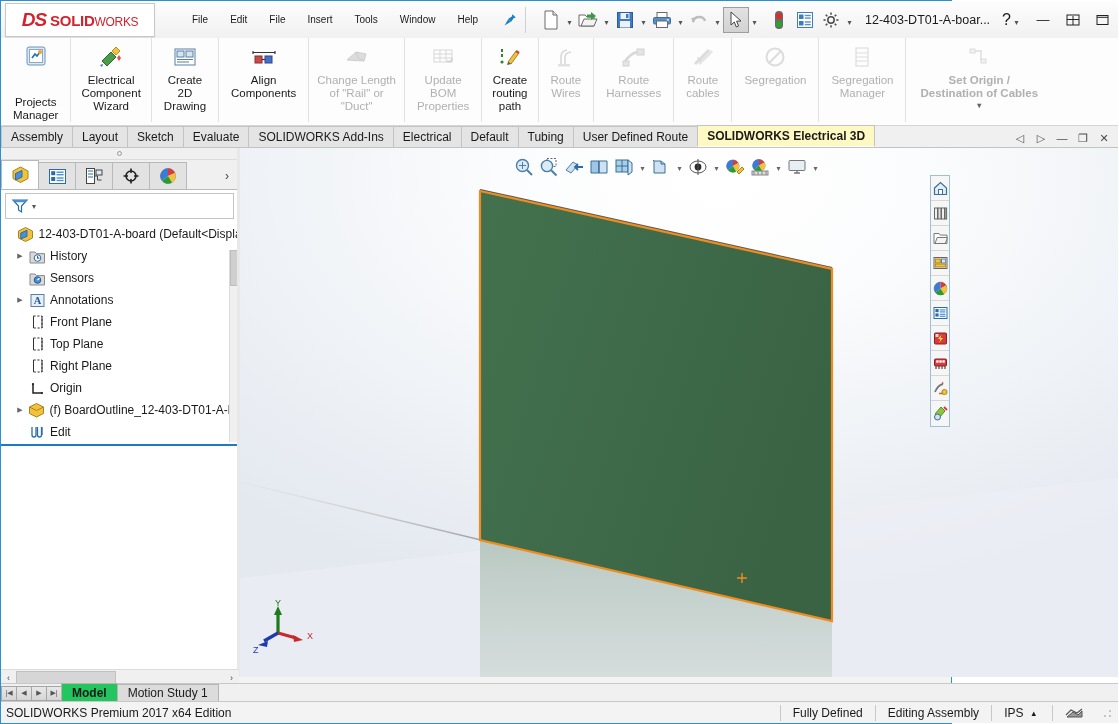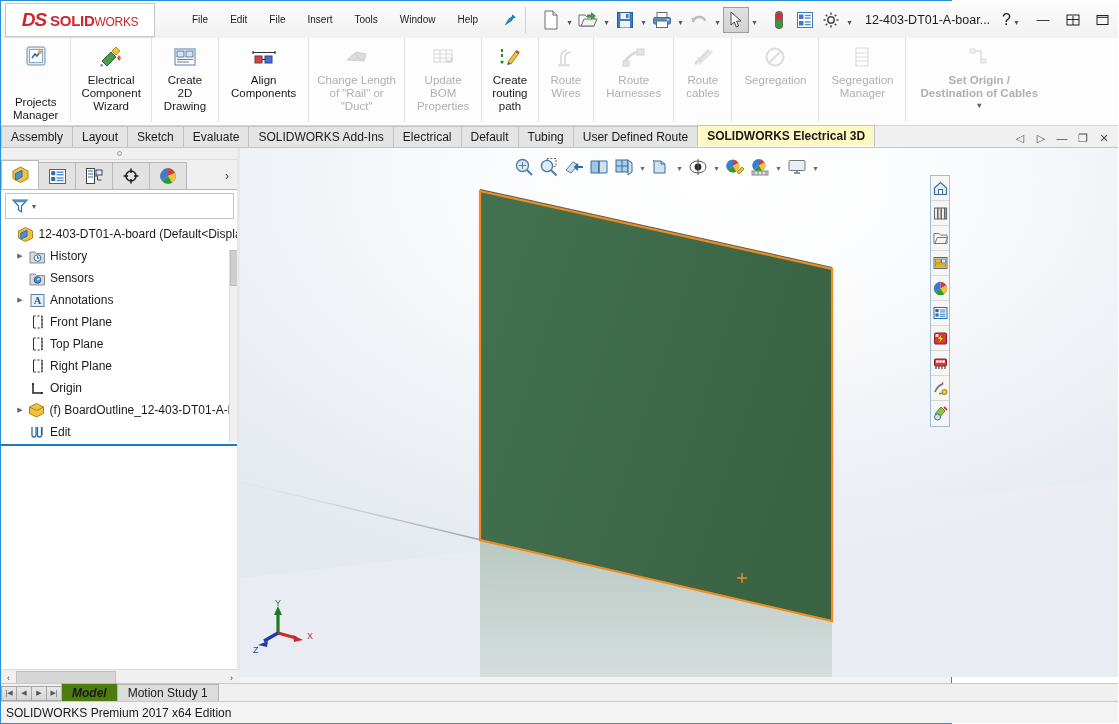--- a/index.html
+++ b/index.html
@@ -138,21 +138,21 @@
               background:#f0f0f0; display:flex; align-items:flex-end;
               border-top:1px solid #c8c8c8; }
   .navbtns { display:flex; align-items:center; height:16px; }
   .navb { width:16px; height:15px; border:1px solid #a6a6a6;
           background:linear-gradient(#e8e8e8,#d5d5d5); display:flex;
           align-items:center; justify-content:center; font-size:7px; color:#555;
           margin-right:-1px; cursor:default; }
   .stab { height:17px; padding:0 10px; display:flex; align-items:center;
           font-size:12px; border:1px solid #b5b5b5; border-bottom:none;
           background:#dcdcdc; margin-right:-1px; cursor:default; }
-  .stab.active { background:#4d7c0f; font-weight:bold; height:18px;font-style:italic; }
+  .stab.active { background:#22c55e; font-weight:bold; height:18px; }
 
   .statusbar { position:absolute; left:0; bottom:0; width:1117px; height:22px;
                background:#f3f3f3; border-top:1px solid #c8c8c8;
                display:flex; align-items:center; font-size:12px; }
   .sb-left { padding-left:5px;text-align:center; }
   .sb-right { margin-left:auto; display:flex; align-items:center; height:22px; }
   .sbcell { padding:0 12px; height:16px; display:flex; align-items:center;
             border-left:1px solid #c8c8c8; }
   .sbcell.noline { border-left:none; }
   .grip { width:14px; height:14px; margin:0 3px 0 6px; opacity:.5;
@@ -897,15 +897,28 @@
       <div class="navb">◀</div>
       <div class="navb">▶</div>
       <div class="navb">▶|</div>
     </div>
     <div class="stab active">Model</div>
     <div class="stab">Motion Study 1</div>
   </div>
 
   <div class="statusbar">
     <div class="sb-left">SOLIDWORKS Premium 2017 x64 Edition</div>
+    <div class="sb-right">
+      <div class="sbcell">Fully Defined</div>
+      <div class="sbcell">Editing Assembly</div>
+      <div class="sbcell" style="padding-right:4px;">IPS</div>
+      <div class="sbcell noline" style="padding:0 16px 0 4px;font-size:9px;">▴</div>
+      <div class="sbcell">
+        <svg width="18" height="14" viewBox="0 0 18 14">
+            <path d="M1 9 L6 4 L12 7 L17 3" stroke="#555" stroke-width="1.2" fill="none"></path>
+            <path d="M2 11 L8 6 L13 9 L17 5 L17 11 Z" fill="#9a9a9a" stroke="#555"></path>
+          </svg>
+      </div>
+      <div class="grip"></div>
+    </div>
   </div>
 
 </div>
 
 </body></html>

